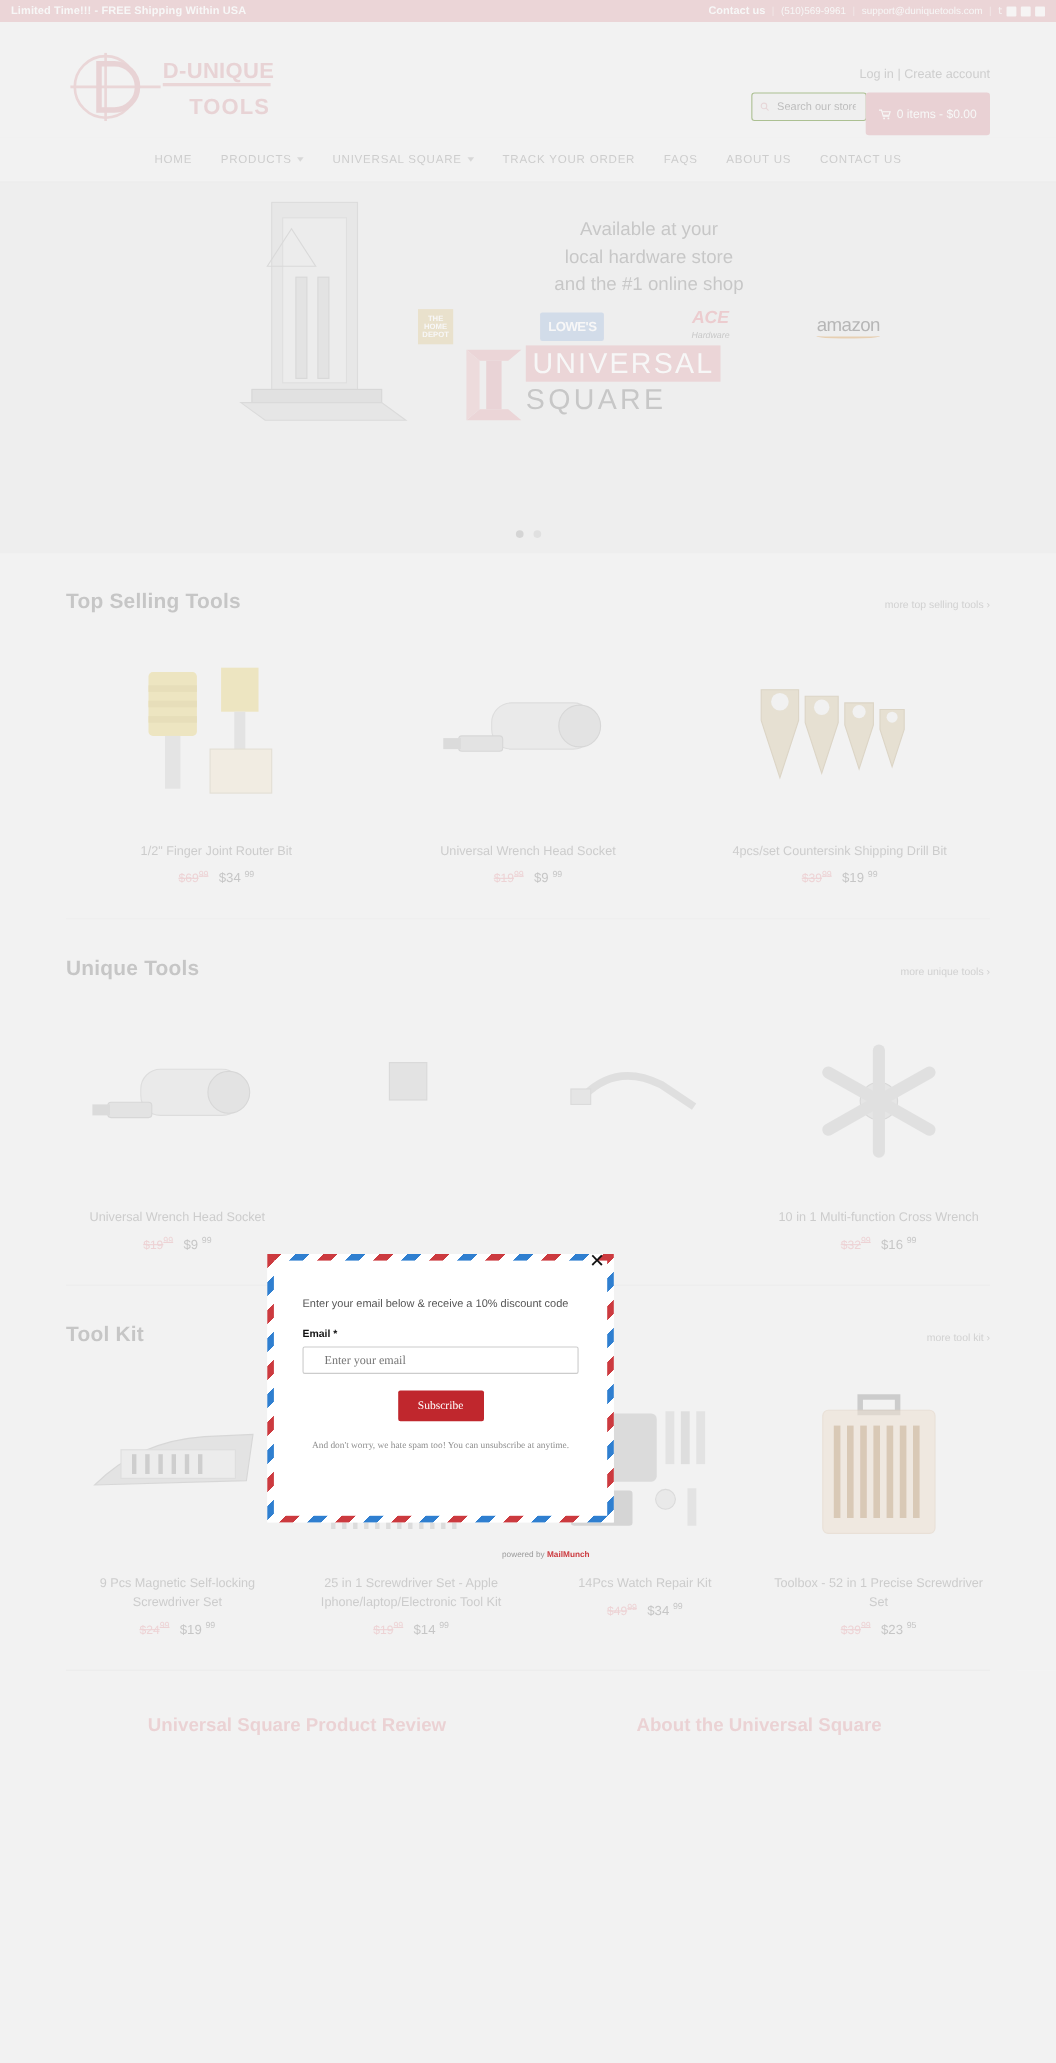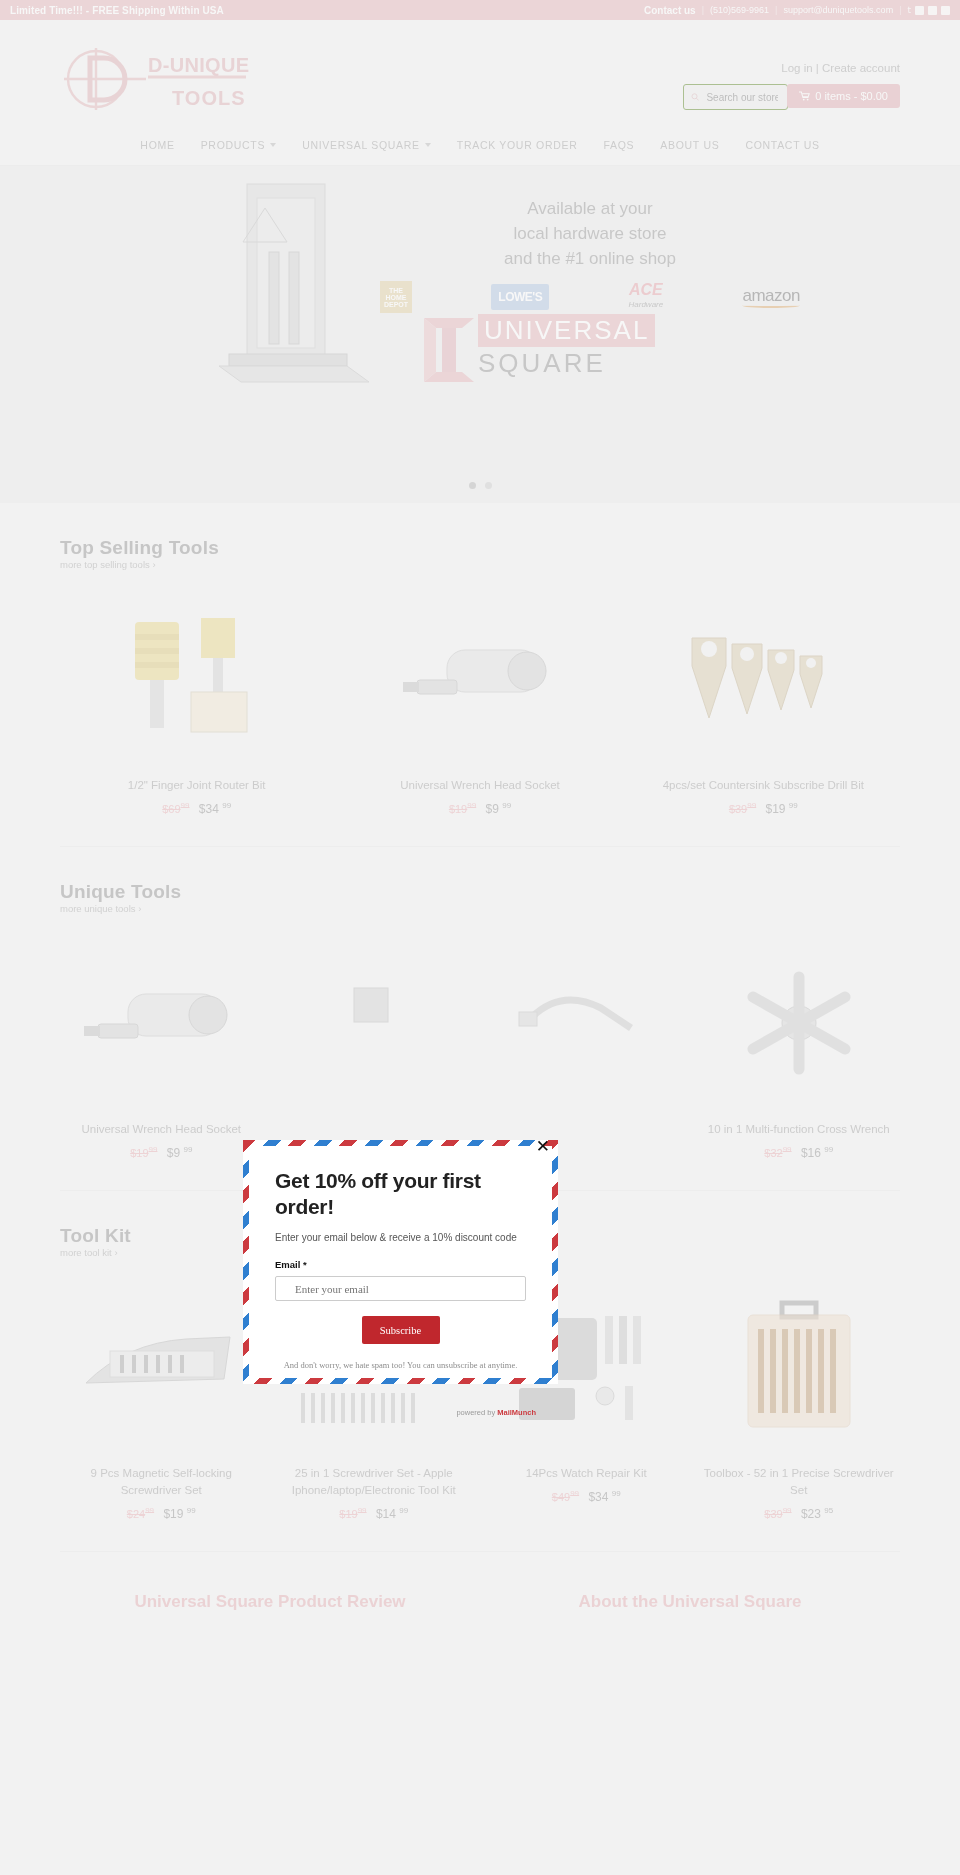--- a/index.html
+++ b/index.html
@@ -42,21 +42,21 @@
     position:absolute; right:172px; top:64px; width:105px; height:26px;
     background:#ededed; border:1px solid #4d7c0f; border-radius:3px;
     display:flex; align-items:center; gap:5px; padding:0 7px;
     font-size:10px; color:#b9b9b9;
   }
   .searchbox input {
     border:none; background:transparent; outline:none; width:100%;
     font-family:inherit; font-size:10px; color:#b9b9b9;
   }
   .cartbtn {
-    position:absolute; right:60px; top:64px; height:24px; padding:0 12px;
+    position:absolute; right:60px; top:64px; height:39px; padding:0 12px;
     background:#dda6ab; border-radius:3px; color:#fff; font-size:11px;
     display:flex; align-items:center; gap:5px; border:none; cursor:pointer;
     font-family:inherit;
   }
 
   
   .nav {
     height:40px; display:flex; align-items:center; justify-content:center;
     gap:26px; font-size:10.5px; letter-spacing:.7px; color:#9b9b9b;
     background:#f2f2f2;
@@ -92,21 +92,20 @@
   .hero-prod { position:absolute; left:205px; top:12px; }
   .dots { position:absolute; bottom:14px; left:0; right:0; display:flex; justify-content:center; gap:9px; }
   .dots span { width:7px;height:7px;border-radius:50%;background:#c8c8c8;display:block;cursor:pointer;}
   .dots span.on { background:#aeaeae; }
 
   
   .section { padding:0 60px; background:#f2f2f2; }
   .sec-head {
     display:flex; align-items:baseline; justify-content:space-between;
     padding:34px 0 16px;
-    flex-direction:column;
   }
   .sec-title { font-size:19px; color:#8b8b8b; font-weight:bold; letter-spacing:.2px; }
   .sec-more { font-size:9.5px; color:#a5a5a5; cursor:pointer; }
   .grid { display:flex; gap:10px; }
   .card { flex:1; text-align:center; }
   .thumb { height:185px; display:flex; align-items:center; justify-content:center; }
   .pname { font-size:11.5px; line-height:17px; color:#9a9a9a; margin-top:6px; }
   .price { margin-top:7px; font-size:12px; color:#8b8b8b; }
   .old { color:#e8a9ae; text-decoration:line-through; margin-right:6px; font-size:11px; }
   .old sup, .new sup { font-size:8px; }
@@ -327,21 +326,21 @@
             <path d="M14 14 h34 v28 l-17 52 l-17 -52z" fill="#d6c8a8" stroke="#bfae8a"></path>
             <path d="M54 20 h30 v24 l-15 46 l-15 -46z" fill="#d6c8a8" stroke="#bfae8a"></path>
             <path d="M90 26 h26 v20 l-13 40 l-13 -40z" fill="#d6c8a8" stroke="#bfae8a"></path>
             <path d="M122 32 h22 v18 l-11 34 l-11 -34z" fill="#d6c8a8" stroke="#bfae8a"></path>
             <circle cx="31" cy="25" r="8" fill="#f0f0f0"></circle>
               <circle cx="69" cy="30" r="7" fill="#f0f0f0"></circle>
             <circle cx="103" cy="34" r="6" fill="#f0f0f0"></circle>
               <circle cx="133" cy="39" r="5" fill="#f0f0f0"></circle>
           </svg>
         </div>
-        <div class="pname">4pcs/set Countersink Subscribe Drill Bit</div>
+        <div class="pname">4pcs/set Countersink Shipping Drill Bit</div>
         <div class="price">
           <span class="old"><span>$39</span><sup>99</sup></span>
           <span class="new"><span>$19</span> <sup>99</sup></span>
         </div>
       </div>
     </div>
     <div class="divider"></div>
   </div>
 
   <div class="section">
@@ -506,21 +505,20 @@
   <div class="foot-heads">
     <div>Universal Square Product Review</div>
     <div>About the Universal Square</div>
   </div>
 
 </div>
 
 <div class="modal">
   <div class="modal-inner">
     <button class="close">✕</button>
-    <h1>Get 10% off your first order!</h1>
     <p class="sub">Enter your email below &amp; receive a 10% discount code</p>
     <label>Email *</label>
     <input type="email" placeholder="Enter your email" style="">
     <button class="sub-btn">Subscribe</button>
     <p class="spam">And don't worry, we hate spam too! You can unsubscribe at anytime.</p>
   </div>
 </div>
 <div class="powered">
   <span>powered by </span><b>MailMunch</b>
 </div>

